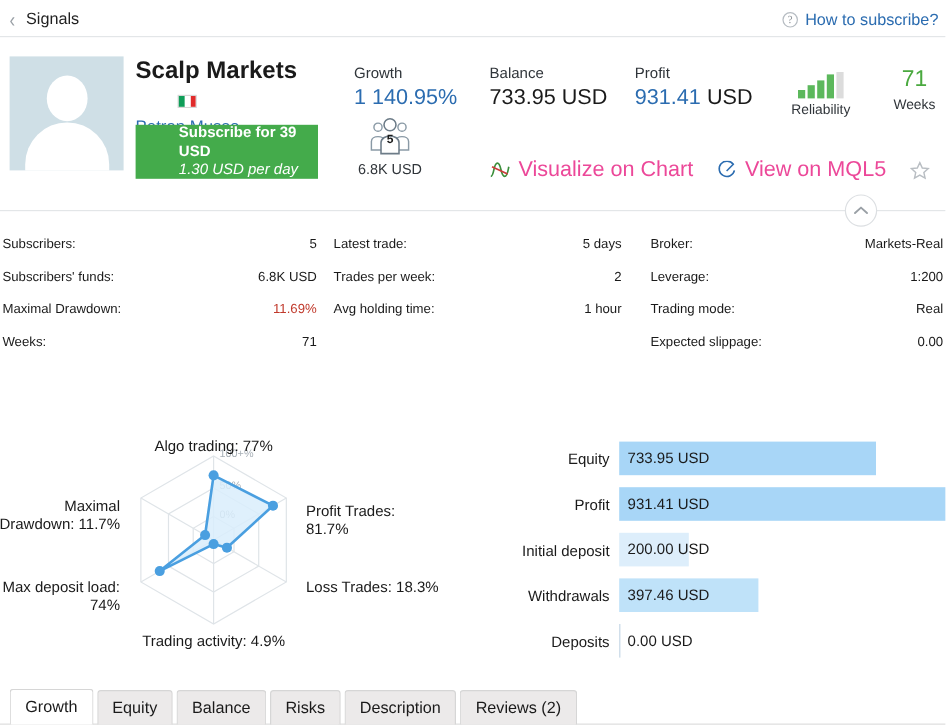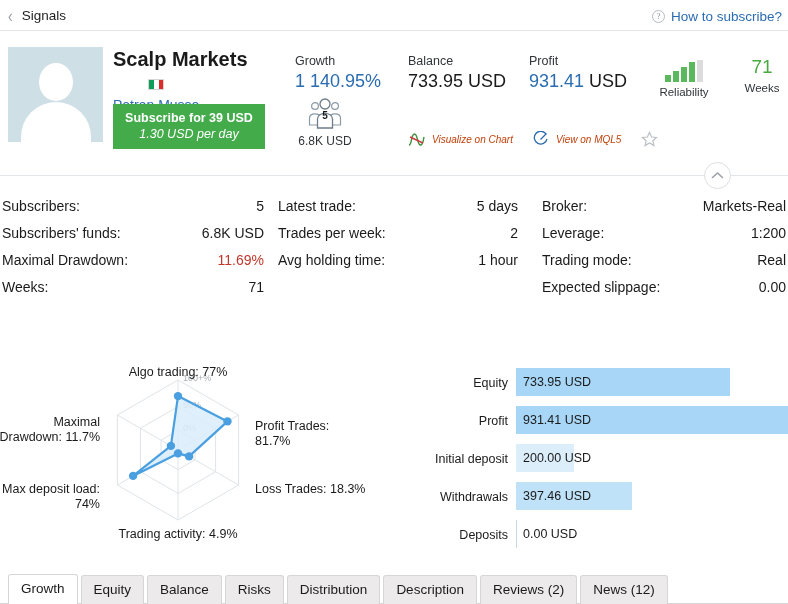--- a/index.html
+++ b/index.html
@@ -77,22 +77,22 @@
   .flag i { display: block; flex: 1; height: 100%; }
   .flag .f1 { background: #0f9d58; }
   .flag .f2 { background: #ffffff; }
   .flag .f3 { background: #e02b2b; }
   .author-name { font-size: 14px; color: #2b6cb0; }
 
   .subscribe-btn {
     position: absolute; left: 113px; top: 62px;
     width: 152px; height: 45px;
     background: #44ab4b;
-    display: flex; flex-direction: column; align-items: center; justify-content: center;
-    color: #ffffff; cursor: pointer; line-height: 1.25;
+    display: flex; flex-direction: column; justify-content: center;
+    color: #ffffff; cursor: pointer; line-height: 1.25; padding-left: 36px;
   }
   .sub-main { font-size: 12.5px; font-weight: bold; }
   .sub-sub { font-size: 12.5px; font-style: italic; }
 
   
   .kpi { position: absolute; }
   .kpi-label { font-size: 12.5px; color: #30353a; }
   .kpi-value { font-size: 18px; color: #1a1a1a; margin-top: 3px; white-space: nowrap; }
   .kpi-value .accent { color: #2b6cb0; }
 
@@ -120,42 +120,42 @@
   }
   .weeks-num { font-size: 19px; color: #4aa93f; }
   .weeks-label { font-size: 11.5px; color: #30353a; margin-top: 4px; }
 
   
   .actions {
     position: absolute; top: 131px; left: 408px;
     display: flex; align-items: center; gap: 20px;
   }
   .action { display: flex; align-items: center; gap: 7px; cursor: pointer; }
-  .action-label { font-size: 10px; color: #c2410c; font-style: italic; }
+  .action-label { font-size: 18px; color: #ec4899; }
 
   
   .collapse-row { position: absolute; top: 175px; left: 0; width: 788px; height: 1px; }
   .collapse-row .line { position: absolute; top: 0; left: 0; width: 788px; height: 1px; background: #e3e6e8; }
   .collapse-btn {
     position: absolute; left: 704px; top: -13px;
     width: 27px; height: 27px; border-radius: 50%;
     background: #ffffff; border: 1px solid #dcdfe2;
     display: flex; align-items: center; justify-content: center;
     cursor: pointer;
   }
 
   
   .stats { position: absolute; top: 198px; left: 0; width: 788px; }
   .stats-col { position: absolute; top: 0; }
   #stats-col-1 { left: 2px;   width: 262px; }
   #stats-col-2 { left: 278px; width: 240px; }
   #stats-col-3 { left: 542px; width: 244px; }
   .stat-row {
     display: flex; justify-content: space-between; align-items: baseline;
-    height: 27px; font-size: 14px; color: #1a1a1a;
+    height: 27px; font-size: 11px; color: #1a1a1a;
   }
   .stat-key { color: #1a1a1a; }
   .stat-val { color: #1a1a1a; }
   .stat-val.warn { color: #c0392b; }
 
   
   .radar-wrap { position: absolute; left: 0; top: 358px; width: 372px; height: 195px; }
 
   
   .bars { position: absolute; left: 404px; top: 368px; width: 384px; }
@@ -429,18 +429,16 @@
     </div>
   </div>
 
 <div class="tabbar">
   <div class="baseline"></div>
   <div class="tabs" id="tabs">
       <div class="tab active">Growth</div>
       <div class="tab">Equity</div>
       <div class="tab">Balance</div>
       <div class="tab">Risks</div>
-      <div class="tab">Distribution</div>
       <div class="tab">Description</div>
       <div class="tab">Reviews (2)</div>
-      <div class="tab">News (12)</div>
     </div>
 </div>
 
 </body></html>

